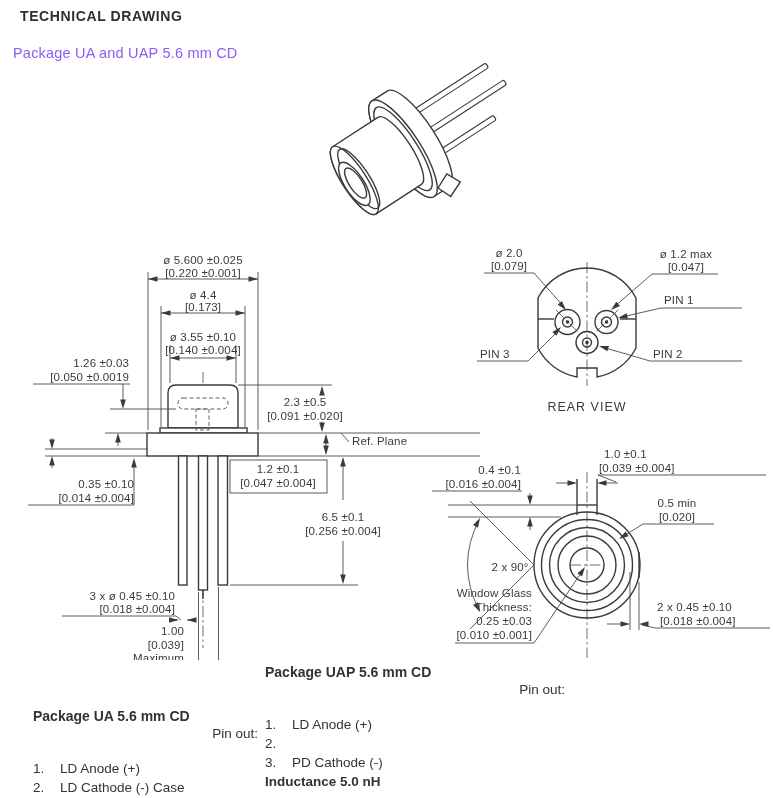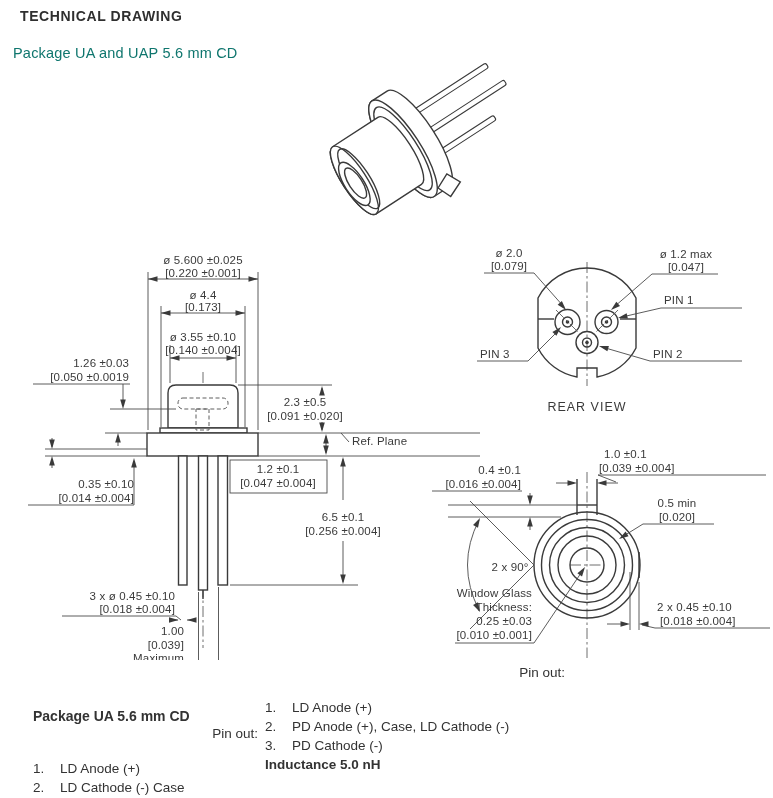--- a/index.html
+++ b/index.html
@@ -1,19 +1,19 @@
 <!DOCTYPE html>
 <html><head>
 <meta charset="utf-8">
 <style>
   html,body{margin:0;padding:0;background:#fff;}
   .page{position:relative;width:773px;height:798px;background:#fff;overflow:hidden;
         font-family:"Liberation Sans",sans-serif;color:#333;}
   .title{position:absolute;left:20px;top:8px;font-size:14px;font-weight:600;letter-spacing:.6px;color:#2f2f2f;}
-  .subtitle{position:absolute;left:13px;top:45px;font-size:14.5px;color:#0f766e;letter-spacing:.2px;}
+  .subtitle{position:absolute;left:13px;top:45px;font-size:14.5px;color:#8b5cf6;letter-spacing:.2px;}
   svg text{font-family:"Liberation Sans",sans-serif;}
   text.dim{font-size:11.5px;fill:#3a3a3a;letter-spacing:.15px;}
   text.vlabel{font-size:12.5px;fill:#3a3a3a;letter-spacing:1px;}
   .ol{stroke:#3a3a3a;stroke-width:1.4;fill:none;}
   .olf{stroke:#3a3a3a;stroke-width:1.4;fill:#fff;}
   .thin{stroke:#3a3a3a;stroke-width:1.1;fill:#fff;}
   .dl{stroke:#4a4a4a;stroke-width:.9;fill:none;}
   .dashl{stroke:#5f5f5f;stroke-width:1;fill:none;stroke-dasharray:4 2.5;}
   .cl{stroke:#5f5f5f;stroke-width:.9;fill:none;stroke-dasharray:11 3 2.5 3;}
   .arrow{fill:#3a3a3a;}
@@ -290,29 +290,29 @@
       </div>
       <div class="pin-row">
         <span class="pin-num">3.</span>
         <span>NC</span>
       </div>
     </div>
     <div class="pkg-note">Case Inductance 5.0 nH</div>
   </div>
 
   <div class="pinout right">
+    <div class="pkg-name">Package UAP 5.6 mm CD</div>
     <div class="pinout-label">Pin out:</div>
     <div class="pin-list">
       <div class="pin-row">
         <span class="pin-num">1.</span>
         <span>LD Anode (+)</span>
       </div>
       <div class="pin-row">
         <span class="pin-num">2.</span>
-        <span>PD Anode (+), Case, LD Cathode (-)</span>
       </div>
       <div class="pin-row">
         <span class="pin-num">3.</span>
         <span>PD Cathode (-)</span>
       </div>
     </div>
     <div class="pkg-note">Inductance 5.0 nH</div>
   </div>
 
 </div>

